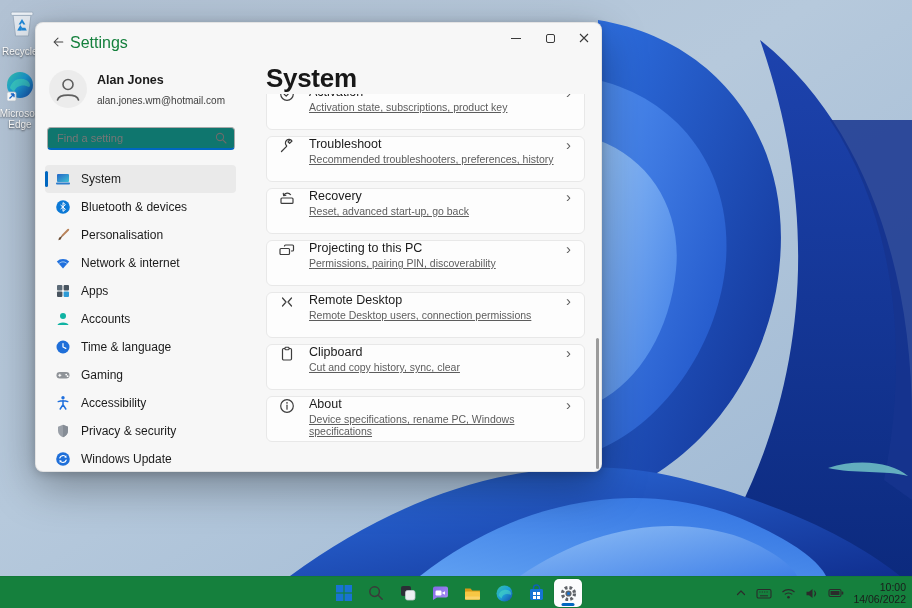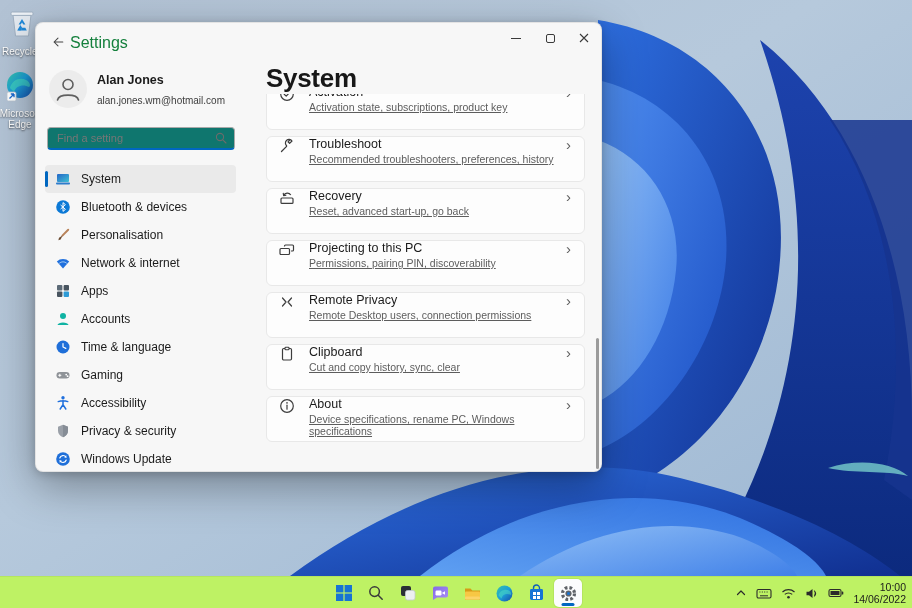--- a/index.html
+++ b/index.html
@@ -54,21 +54,21 @@
           background:#fdfdfd; border:1px solid #e8e8e8; border-radius:6px; padding:0 13px 0 11px; cursor:pointer; }
   .card:first-child { margin-top:-10px; }
   .card-ico { width:18px; height:18px; margin-right:13px; flex:none; }
   .card-text { flex:1; min-width:0; }
   .card-title { font-size:12.5px; color:#1b1b1b; }
   .card-sub { font-size:10.5px; color:#5d5d5d; margin-top:2px;text-decoration:underline; }
   .card-chev { color:#5f5f5f; font-size:15px; line-height:1; margin-left:8px; }
   .scrollbar { position:absolute; left:560px; top:315px; width:3px; height:131px; border-radius:2px; background:#9b9b9b; }
 
   
-  .taskbar { position:absolute; left:0; top:576px; width:912px; height:32px; background:#bef264;
+  .taskbar { position:absolute; left:0; top:576px; width:912px; height:32px; background:#15803d;
              border-top:1px solid rgba(0,0,0,.05); z-index:3; }
   .tb-center { position:absolute; left:50%; top:0; transform:translateX(-50%); height:32px; display:flex; align-items:center; gap:4px; }
   .tb-tile { position:relative; width:28px; height:28px; border-radius:5px; display:flex; align-items:center; justify-content:center; cursor:pointer; }
   .tb-tile.active { background:#fbfcfd; box-shadow:0 0 0 1px rgba(0,0,0,.05); }
   .tb-underline { position:absolute; bottom:1px; left:50%; transform:translateX(-50%); width:13px; height:3px; border-radius:2px; background:#0067c0; }
   .tb-tray { position:absolute; right:6px; top:0; height:32px; display:flex; align-items:center; gap:9px; }
   .tray-ico { display:flex; align-items:center; justify-content:center; cursor:pointer; }
   .clock { text-align:right; font-size:10.5px; color:#1b1b1b; line-height:12px; cursor:pointer; }
 </style>
 </head>
@@ -343,21 +343,21 @@
           <div class="card-sub">Permissions, pairing PIN, discoverability</div>
         </div>
         <span class="card-chev">›</span>
       </div>
 
       <div class="card">
         <svg class="card-ico" viewBox="0 0 18 18">
           <path d="M4.5 5 L8 9 L4.5 13 M13.5 5 L10 9 L13.5 13" fill="none" stroke="#3d3d3d" stroke-width="1.2" stroke-linecap="round" stroke-linejoin="round"></path>
         </svg>
         <div class="card-text">
-          <div class="card-title">Remote Privacy</div>
+          <div class="card-title">Remote Desktop</div>
           <div class="card-sub">Remote Desktop users, connection permissions</div>
         </div>
         <span class="card-chev">›</span>
       </div>
 
       <div class="card">
         <svg class="card-ico" viewBox="0 0 18 18">
           <rect x="4.5" y="3.5" width="9" height="11.5" rx="1.2" fill="none" stroke="#3d3d3d" stroke-width="1.2"></rect>
           <rect x="7" y="2.2" width="4" height="2.6" rx=".8" fill="#fdfdfd" stroke="#3d3d3d" stroke-width="1.1"></rect>
         </svg>

